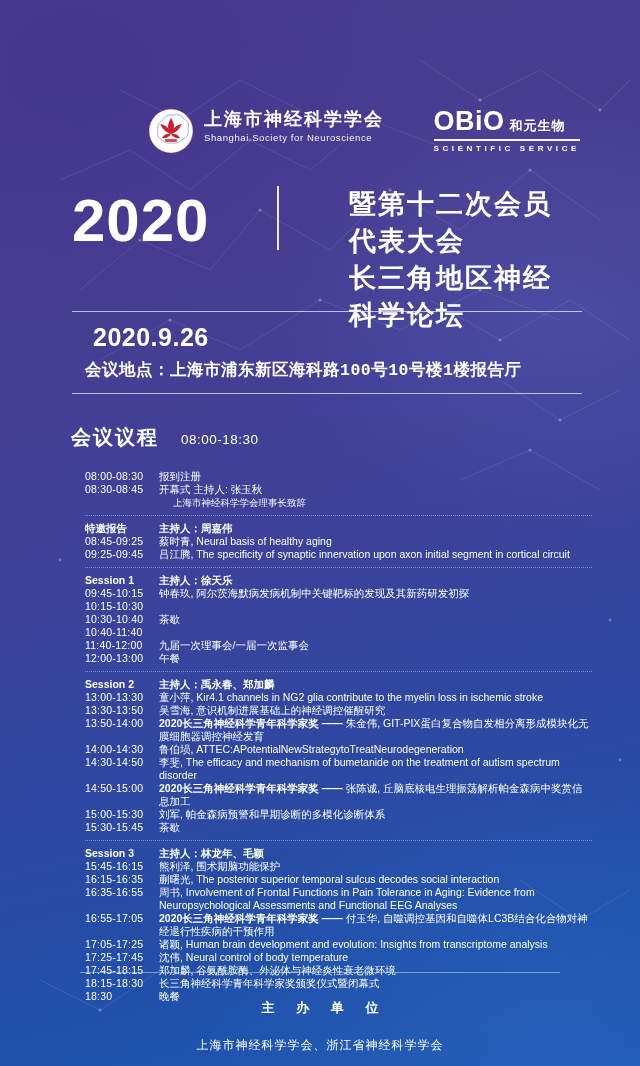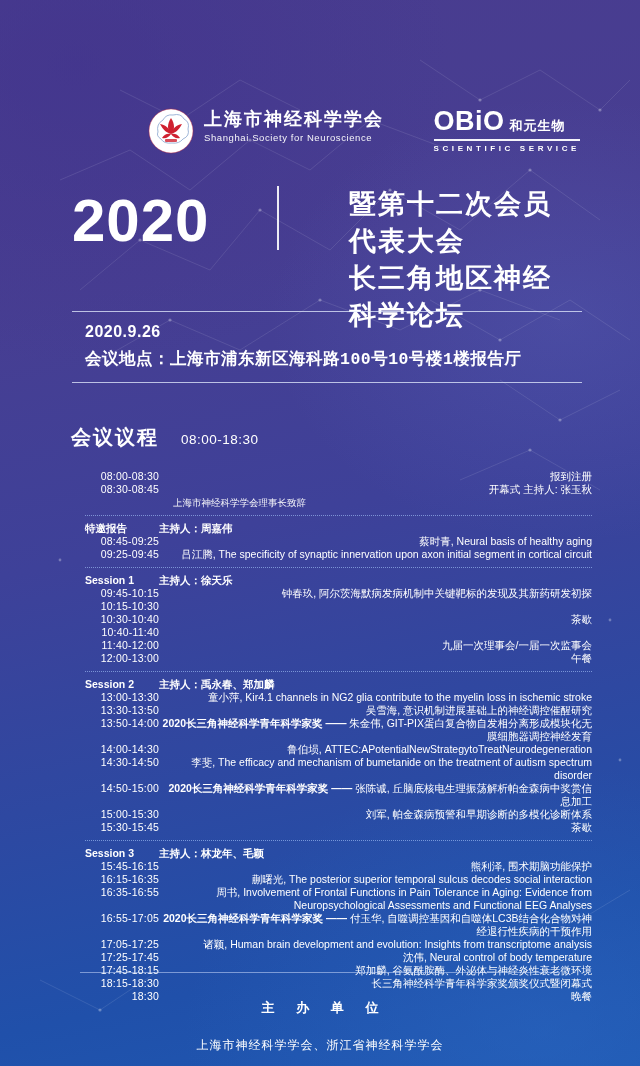--- a/index.html
+++ b/index.html
@@ -27,29 +27,29 @@
   .obio-tag{font-size:8px;letter-spacing:3.6px;font-weight:bold;}
   
   .titleband{position:absolute;top:186px;left:72px;right:60px;display:flex;gap:48px;}
   .year{font-size:60px;font-weight:bold;letter-spacing:1px;line-height:70px;}
   .tdiv{width:2px;height:64px;background:#fff;opacity:0.9;margin:0 22px 0 20px;}
   .ttl{font-size:27px;font-weight:bold;letter-spacing:2px;line-height:37px;}
   
   .datebox{position:absolute;top:311px;left:72px;width:497px;
     border-top:1px solid rgba(230,238,255,0.75);border-bottom:1px solid rgba(230,238,255,0.75);
     padding:11px 0 12px 13px;}
-  .d1{font-size:16px;font-weight:bold;letter-spacing:0.5px;}
+  .d1{font-size:25px;font-weight:bold;letter-spacing:0.5px;margin-left:8px;}
   .d2{font-size:16.5px;font-weight:bold;margin-top:7px;letter-spacing:0.5px;font-family:Liberation Mono, monospace;}
   
   .agendahead{position:absolute;top:424px;left:71px;display:flex;align-items:baseline;}
   .ah1{font-size:20px;font-weight:bold;letter-spacing:2px;}
   .ah2{font-size:13.5px;margin-left:22px;letter-spacing:0.5px;}
   
   .schedule{position:absolute;top:470px;left:85px;width:507px;font-size:10.5px;line-height:13px;}
-  .row{display:flex;margin:0;text-align:right;}
+  .row{display:flex;margin:0;}
   .time{flex:0 0 74px;letter-spacing:0.2px;}
   .txt{flex:1;}
   .txt b{font-weight:bold;}
   .sub{margin-left:88px;font-size:9.5px;line-height:13px;opacity:0.95;}
   .shead{display:flex;font-weight:bold;}
   .shead .slabel{flex:0 0 74px;}
   .dotted{border-top:1px dotted rgba(160,190,245,0.65);margin:6px 0 6px;height:0;}
   
   .footline{position:absolute;top:972px;left:80px;width:480px;height:1px;background:rgba(200,215,250,0.55);}
   .footer{position:absolute;top:999px;left:0;width:640px;text-align:center;}

